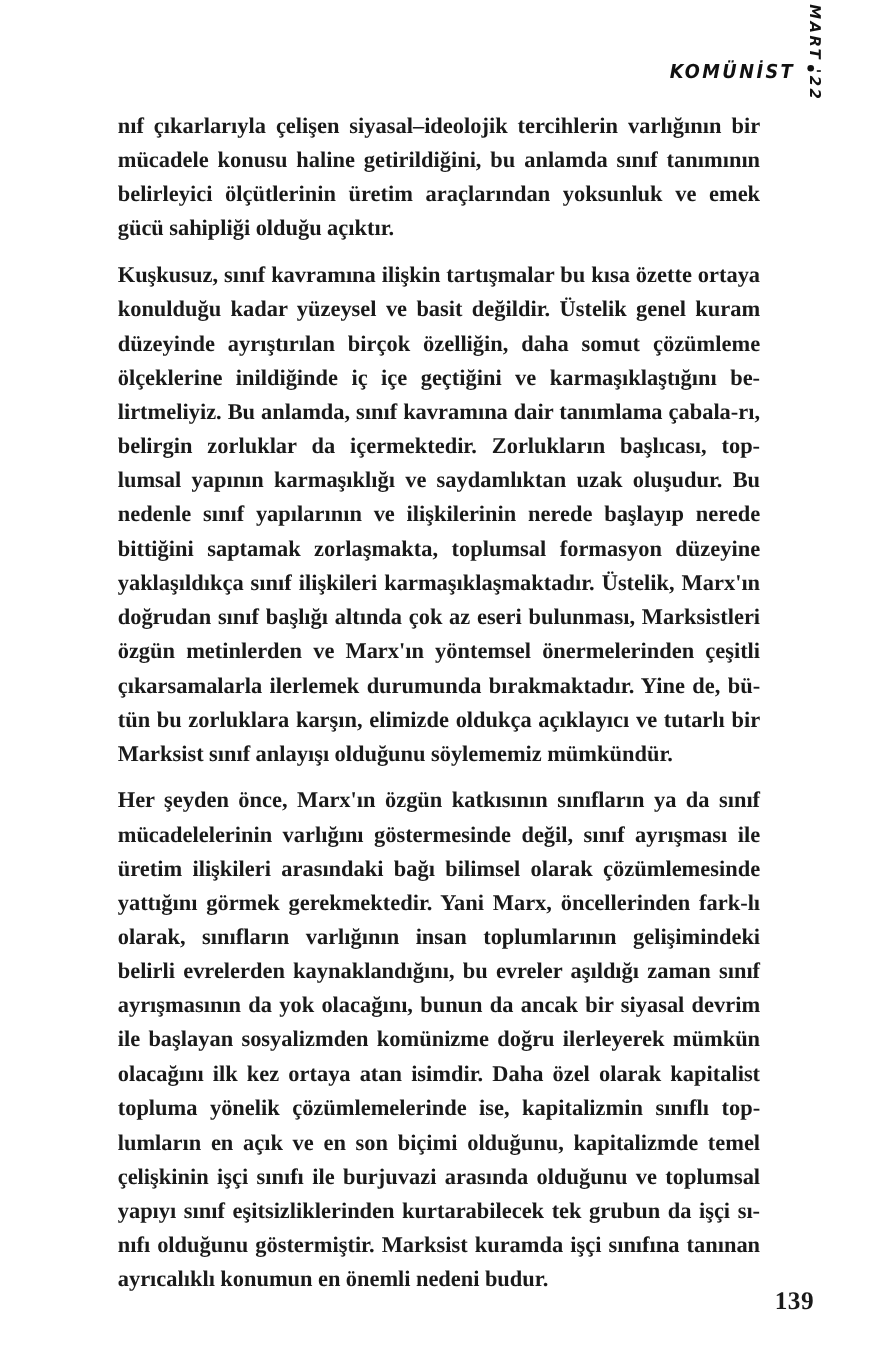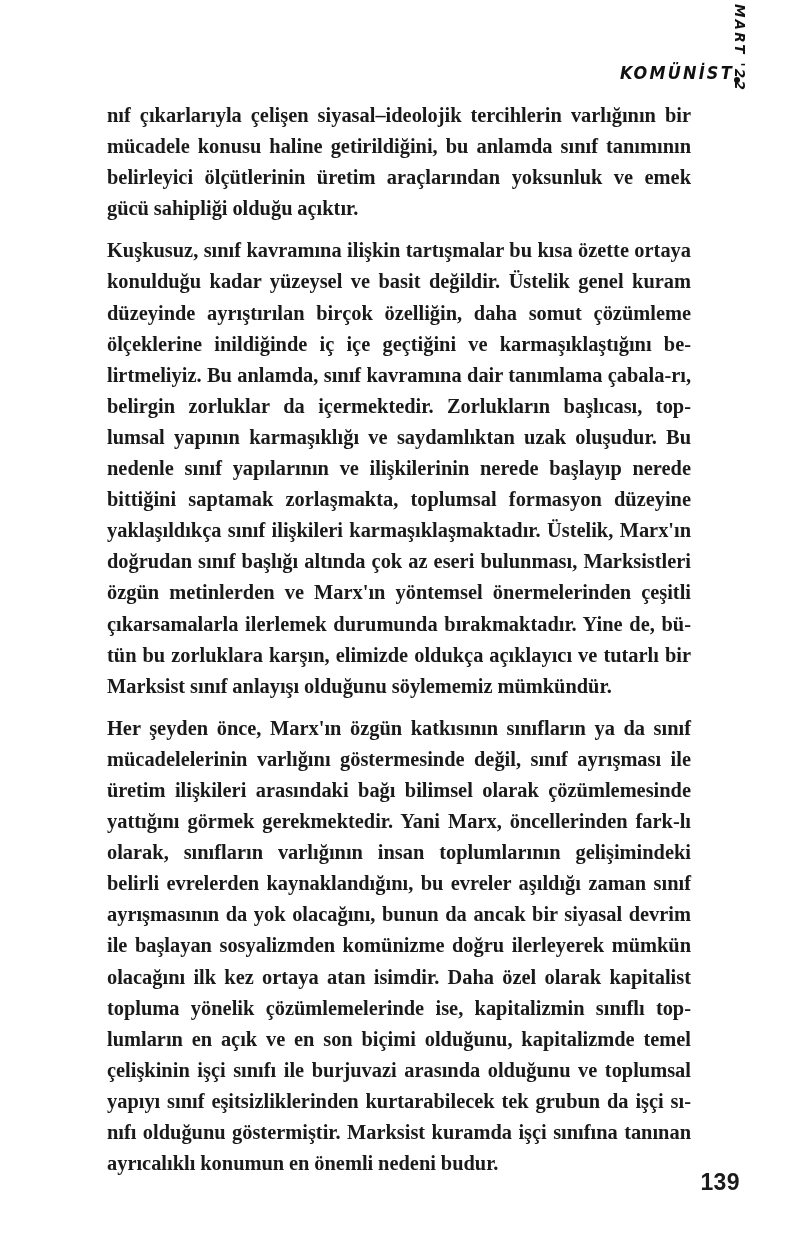--- a/index.html
+++ b/index.html
@@ -19,21 +19,22 @@
     color: #1a1a1a;
     box-sizing: border-box;
   }
 
   
   .running-head {
     position: absolute;
     top: 58px;
     right: 58px;
     display: flex;
-    align-items: flex-end;
+    align-items: flex-start;
+    gap: 11px;
     height: 24px;
   }
 
   .running-head-title {
     font-family: "DejaVu Sans", "Liberation Sans", sans-serif;
     font-weight: 700;
     font-style: italic;
     font-size: 17.5px;
     letter-spacing: 2.4px;
     color: #111111;
@@ -91,21 +92,21 @@
 
   .body-paragraph:last-child {
     margin-bottom: 0;
   }
 
   
   .folio {
     position: absolute;
     right: 58px;
     bottom: 47px;
-    font-family: Liberation Sans, sans-serif;
+    font-family: Liberation Serif, serif;
     font-weight: 700;
     font-size: 23px;
     letter-spacing: 0.4px;
     color: #1a1a1a;
     line-height: 1;
   }
 </style>
 </head>
 <body>
 

